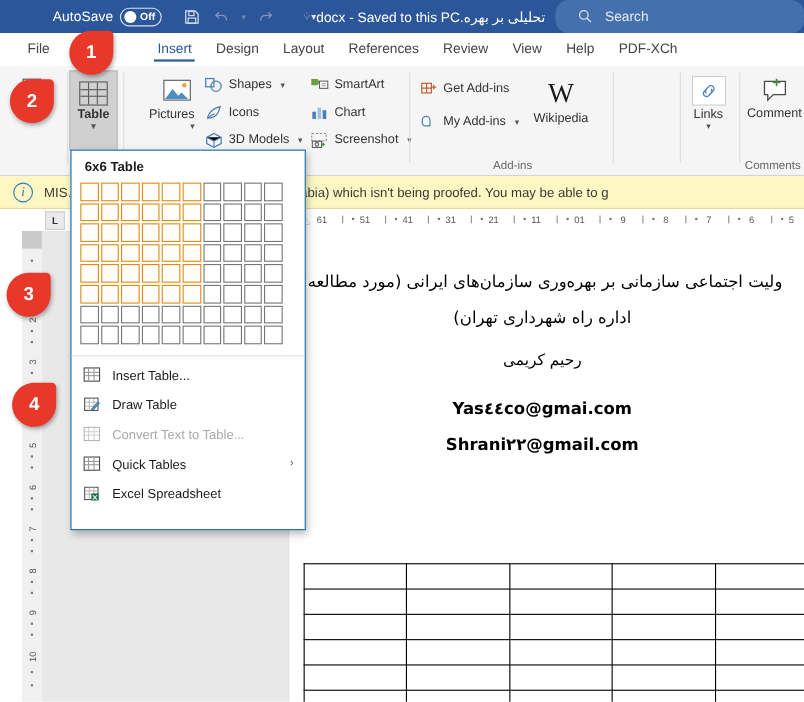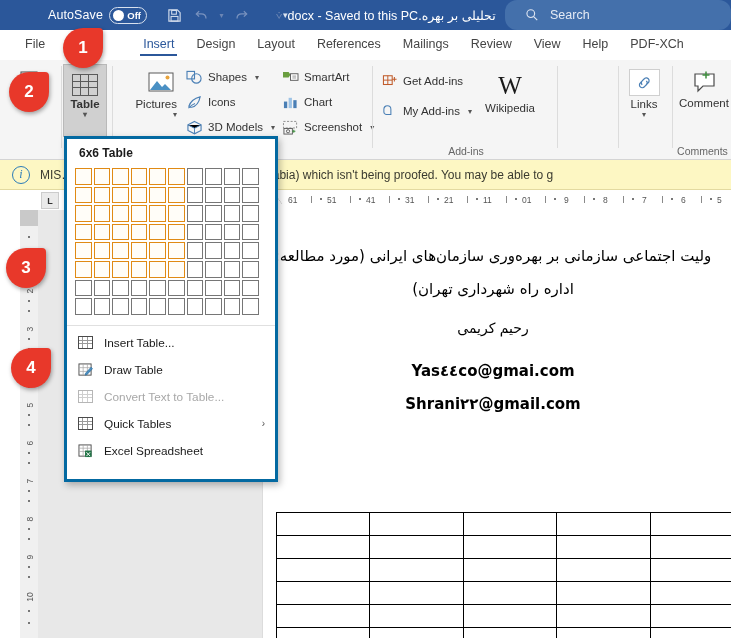--- a/index.html
+++ b/index.html
@@ -162,21 +162,21 @@
 
   .doctable{
     position:absolute; left:13px; top:302px; width:468px;
     border-collapse:collapse; table-layout:fixed;
   }
   .doctable td{ border:1px solid #000000; height:23px; }
 
   
   .dropdown{
     position:absolute; left:64px; top:136px; width:214px; height:346px;
-    background:#ffffff; border:3px solid #0369a1;
+    background:#ffffff; border:1px solid #0369a1;
     box-shadow:2px 3px 7px rgba(0,0,0,.28);
   }
   .dd-header{
     position:absolute; left:0; top:0; width:100%; height:28px;
     display:flex; align-items:center; padding-left:12px;
     font-size:12px; font-weight:bold; color:#1a1a1a;
   }
   .grid{
     position:absolute; left:7px; top:28px;
     display:grid; grid-template-columns:repeat(10, 18.6px);
@@ -263,21 +263,20 @@
     <span class="sp">Search</span>
   </div>
 </div>
 
 <div class="tabstrip">
   <div class="tab">File</div>
   <div class="tab active" style="margin-left:76px;">Insert</div>
   <div class="tab">Design</div>
   <div class="tab">Layout</div>
   <div class="tab">References</div>
-  <div class="tab">Mailings</div>
   <div class="tab">Review</div>
   <div class="tab">View</div>
   <div class="tab">Help</div>
   <div class="tab">PDF-XCh</div>
 </div>
 
 <div class="ribbon">
 
   <div class="grp" style="left:0;width:58px;">
     <div class="bigbtn" style="left:1px;top:6px;">

